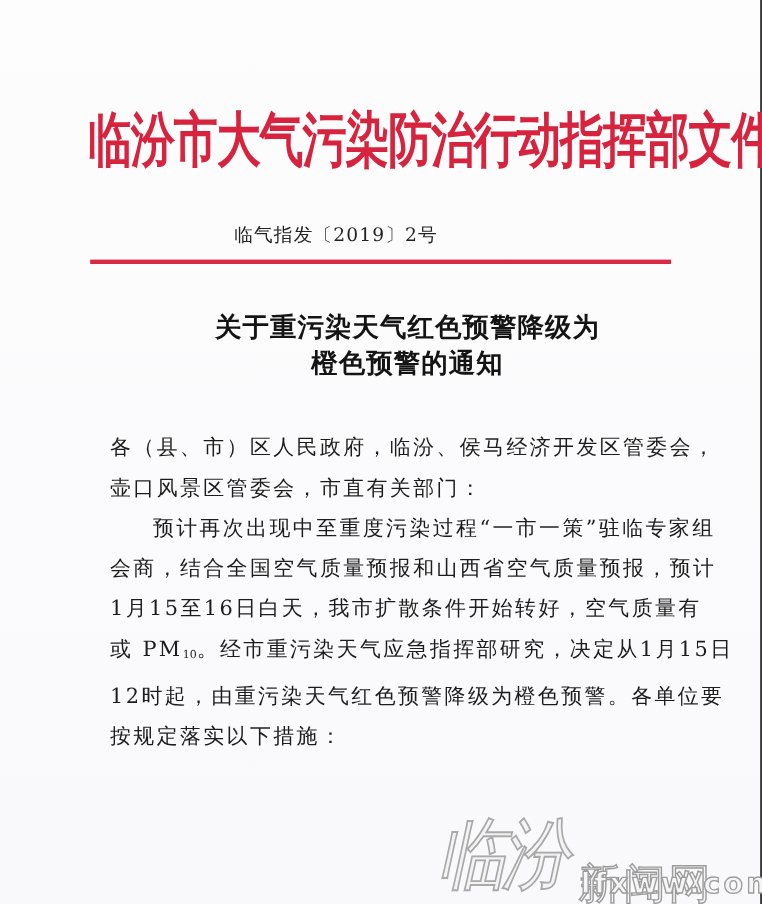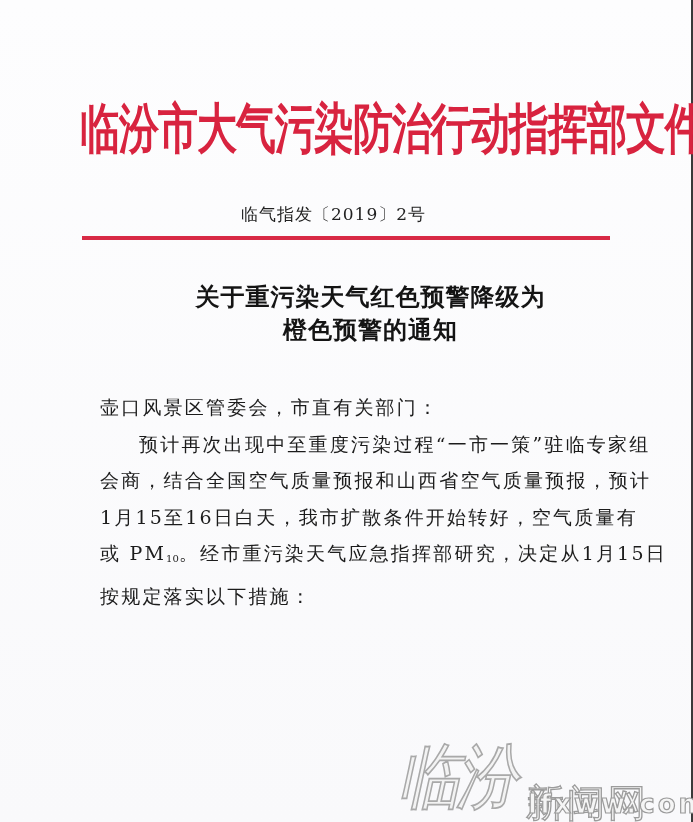--- a/index.html
+++ b/index.html
@@ -26,21 +26,20 @@
     transform: scaleY(1.35);
     transform-origin: center top;
     white-space: nowrap;
   }
   .doc-number {
     position: absolute; left: 0; top: 202px; width: 611px;
     text-align: center;
     font-size: 17px; line-height: 24px; color: #222;
     letter-spacing: 1px;
     white-space: nowrap;
-    margin-left: 28px;
   }
   .red-rule {
     position: absolute; left: 82px; top: 236px; width: 528px; height: 4px;
     background: #d82a45;
   }
   .heading {
     position: absolute; left: 0; top: 280px; width: 693px;
     text-align: center;
     margin-left: 24px;
   }
@@ -106,25 +105,27 @@
   <div class="doc-number">临气指发〔2019〕2号</div>
 
   <div class="red-rule"></div>
 
   <div class="heading">
     <span class="heading-line">关于重污染天气红色预警降级为</span>
     <span class="heading-line">橙色预警的通知</span>
   </div>
 
   <div class="body-text">
+    <span class="body-line">各（县、市）区人民政府，临汾、侯马经济开发区管委会，</span>
     <span class="body-line">壶口风景区管委会，市直有关部门：</span>
     <span class="body-line indent">预计再次出现中至重度污染过程“一市一策”驻临专家组</span>
     <span class="body-line">会商，结合全国空气质量预报和山西省空气质量预报，预计</span>
     <span class="body-line">1月15至16日白天，我市扩散条件开始转好，空气质量有</span>
     <span class="body-line"><span>或 PM</span><sub>10</sub><span>。经市重污染天气应急指挥部研究，决定从1月15日</span></span>
+    <span class="body-line">12时起，由重污染天气红色预警降级为橙色预警。各单位要</span>
     <span class="body-line">按规定落实以下措施：</span>
   </div>
 
   <div class="watermark">
     <span class="wm-cursive">临汾</span>
     <span class="wm-main">新闻网</span>
     <span class="wm-domain">lfxww.com</span>
   </div>
 
 </div>

